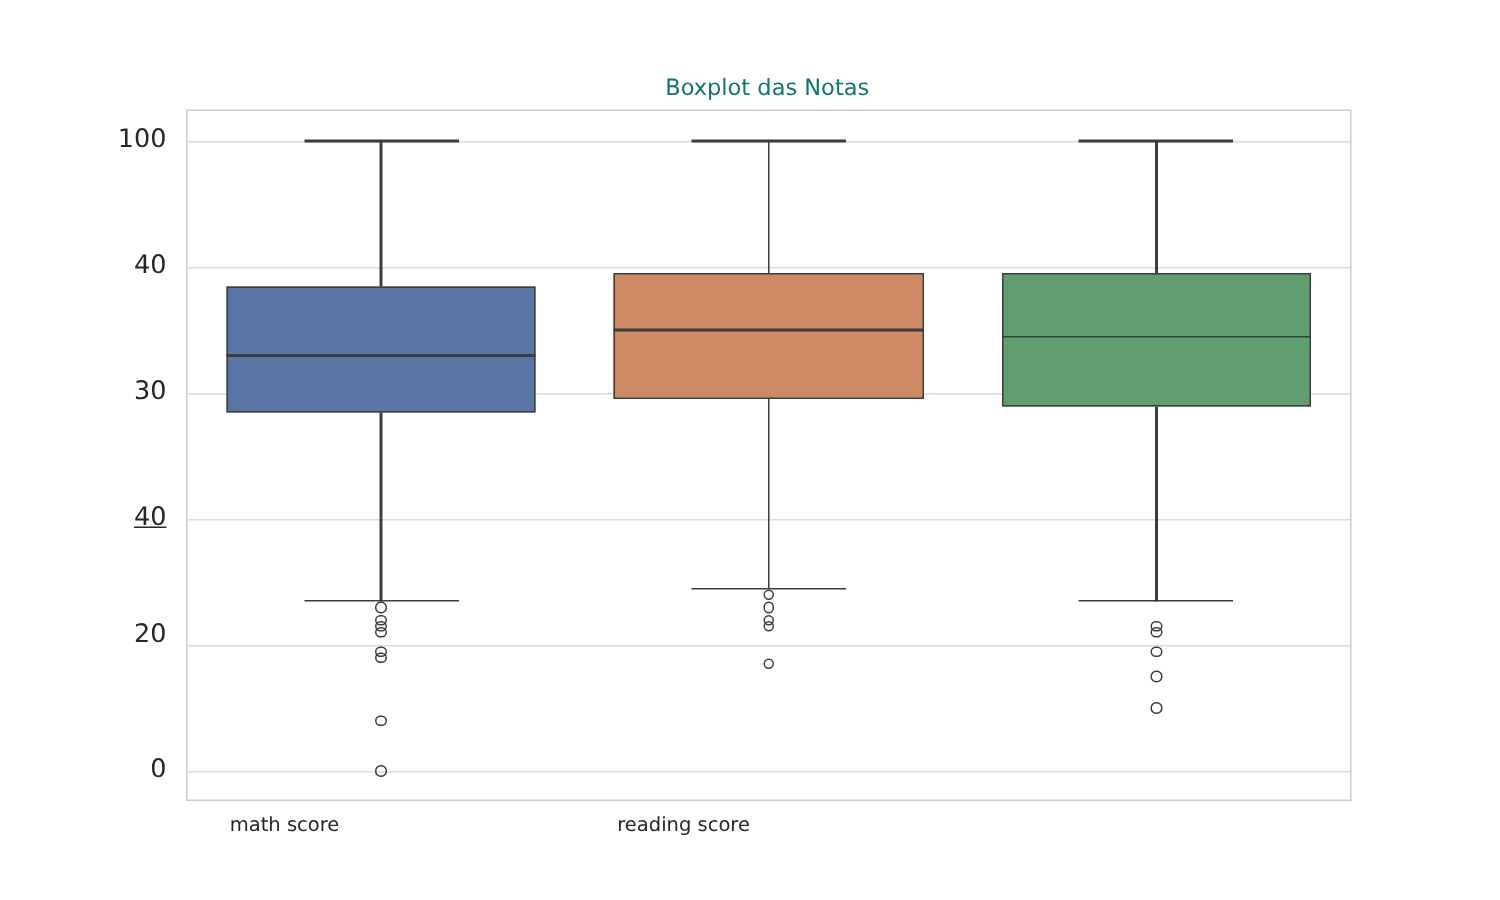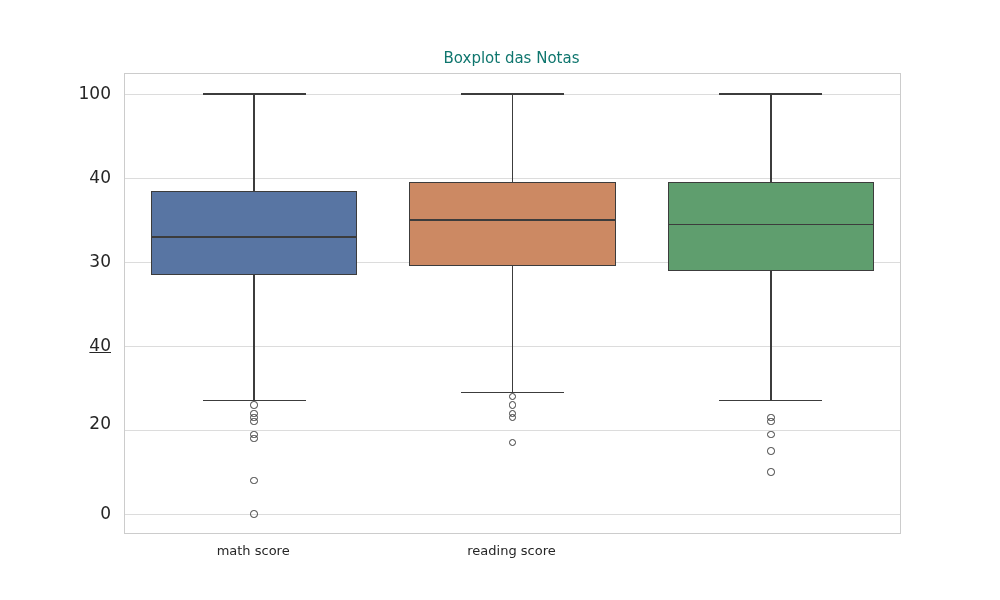--- a/index.html
+++ b/index.html
@@ -22,21 +22,21 @@
   .median{height:1.6px;}
   .flier{
     position:absolute;width:7.5px;height:7.5px;border:1.2px solid #3c3c3c;
     border-radius:50%;box-sizing:border-box;background:transparent;
   }
   .ytick{
     position:absolute;left:0;width:111px;text-align:right;
     font-size:17px;height:18px;line-height:18px;color:#262626;
   }
   .xlabel{
-    position:absolute;top:543px;width:200px;text-align:center;
+    position:absolute;top:543px;width:200px;text-align:left;
     font-size:13px;color:#262626;
   }
 </style>
 </head>
 <body>
 
 <div class="figure" style="background: rgb(255, 255, 255);">
   <div class="title">Boxplot das Notas</div>
   <div class="plot" style="border-color: rgb(204, 204, 204);">
       <div class="gridline" style="top: 440.1px; background: rgb(220, 220, 220);"></div>

